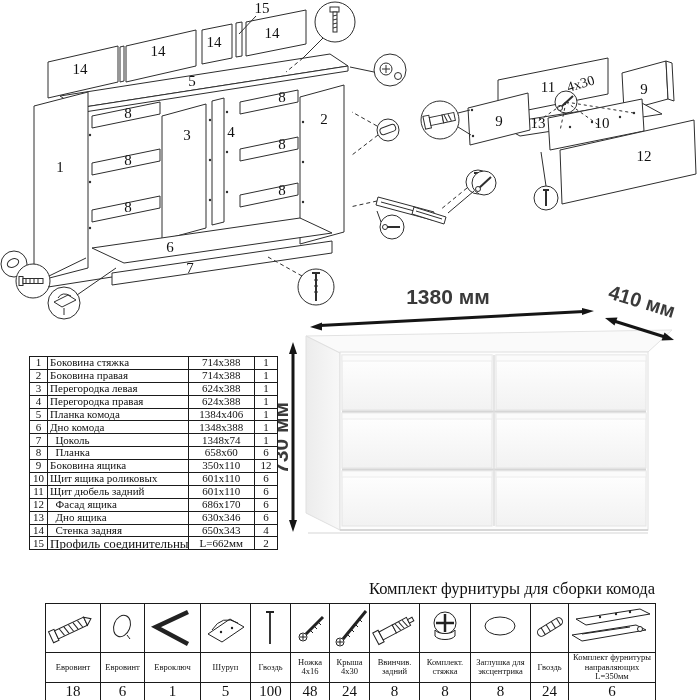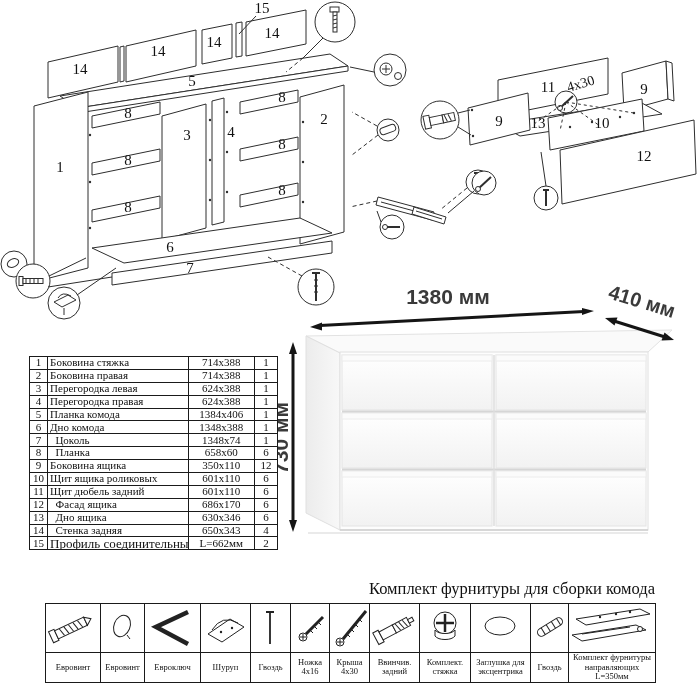--- a/index.html
+++ b/index.html
@@ -544,15 +544,29 @@
         <td>Шуруп</td>
         <td>Гвоздь</td>
         <td>Ножка 4x16</td>
         <td>Крыша 4x30</td>
         <td>Ввинчив. задний</td>
         <td>Комплект. стяжка</td>
         <td>Заглушка для эксцентрика</td>
         <td>Гвоздь</td>
         <td>Комплект фурнитуры направляющих L=350мм</td>
       </tr>
+      <tr class="q">
+        <td>18</td>
+        <td>6</td>
+        <td>1</td>
+        <td>5</td>
+        <td>100</td>
+        <td>48</td>
+        <td>24</td>
+        <td>8</td>
+        <td>8</td>
+        <td>8</td>
+        <td>24</td>
+        <td>6</td>
+      </tr>
     </tbody>
   </table>
 </div>
 
 </body></html>

